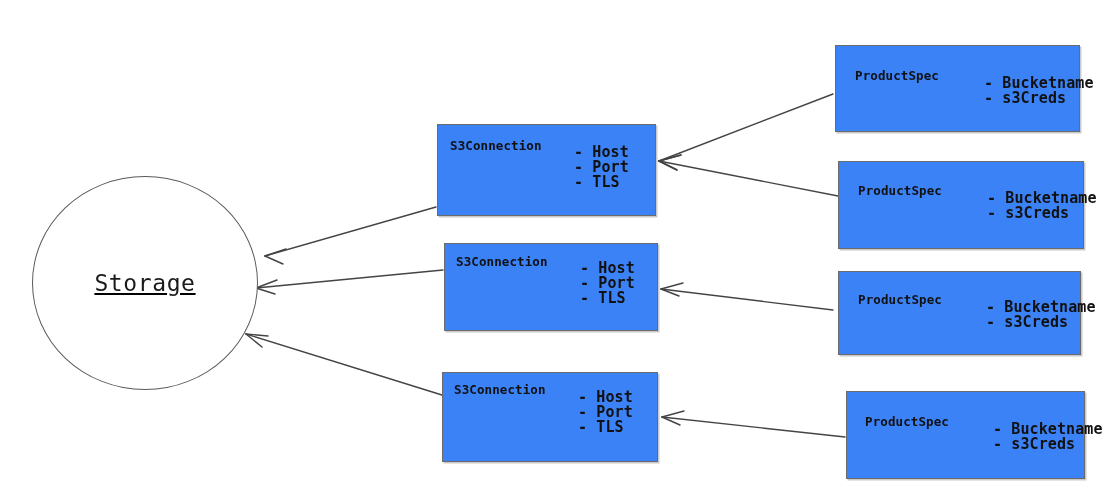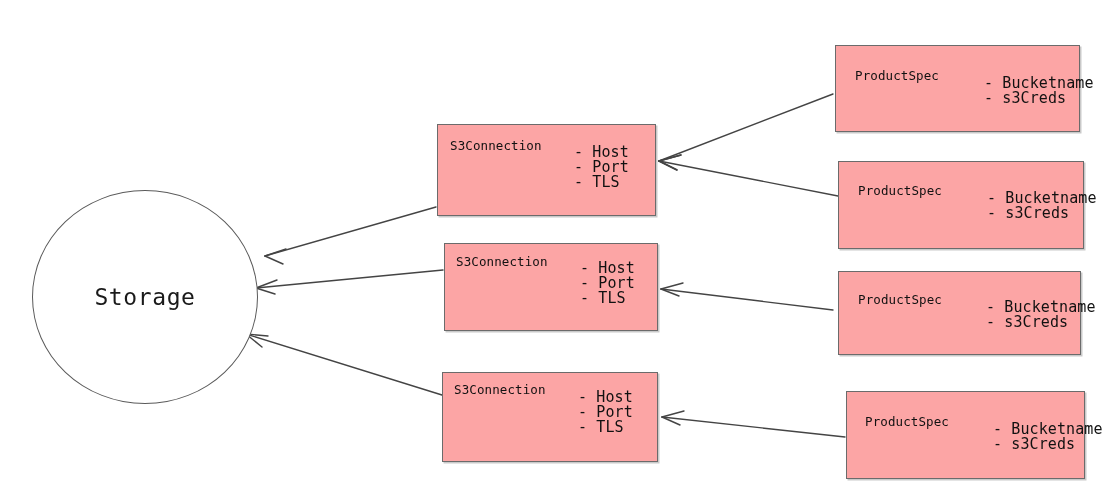--- a/index.html
+++ b/index.html
@@ -42,23 +42,24 @@
     font-size: 23px;
     color: #1a1a1a;
     letter-spacing: 0.6px;
     white-space: nowrap;
   }
 
   
   .box {
     position: absolute;
     box-sizing: border-box;
-    background: #fca5a5;
+    background: #3b82f6;
     border: 1.5px solid #6b6b6b;
     box-shadow: 1.5px 1.5px 0 0 #c9c9c9;
+    font-weight: bold;
   }
   .box-title {
     position: absolute;
     font-family: "DejaVu Sans Mono", "Liberation Mono", monospace;
     font-size: 12.5px;
     color: #111111;
     white-space: nowrap;
     letter-spacing: 0.1px;
   }
   .box-fields {
@@ -118,21 +119,21 @@
 
       <g>
         <path d="M 845 437 L 662 417"></path>
         <path d="M 662 417 L 684 411"></path>
         <path d="M 662 417 L 680 425"></path>
       </g>
 
     </g>
   </svg>
 
-  <div class="circle-node" style="left:32px; top:190px; width:226px; height:214px;">
+  <div class="circle-node" style="left:32px; top:176px; width:226px; height:214px;text-decoration:underline;">
     <span class="circle-label">Storage</span>
   </div>
 
   <div class="box" style="left:437px; top:124px; width:219px; height:92px;">
     <div class="box-title" style="left:12px; top:13px;">S3Connection</div>
     <div class="box-fields" style="left:136px; top:20px;">
       <div>- Host</div>
       <div>- Port</div>
       <div>- TLS</div>
     </div>

